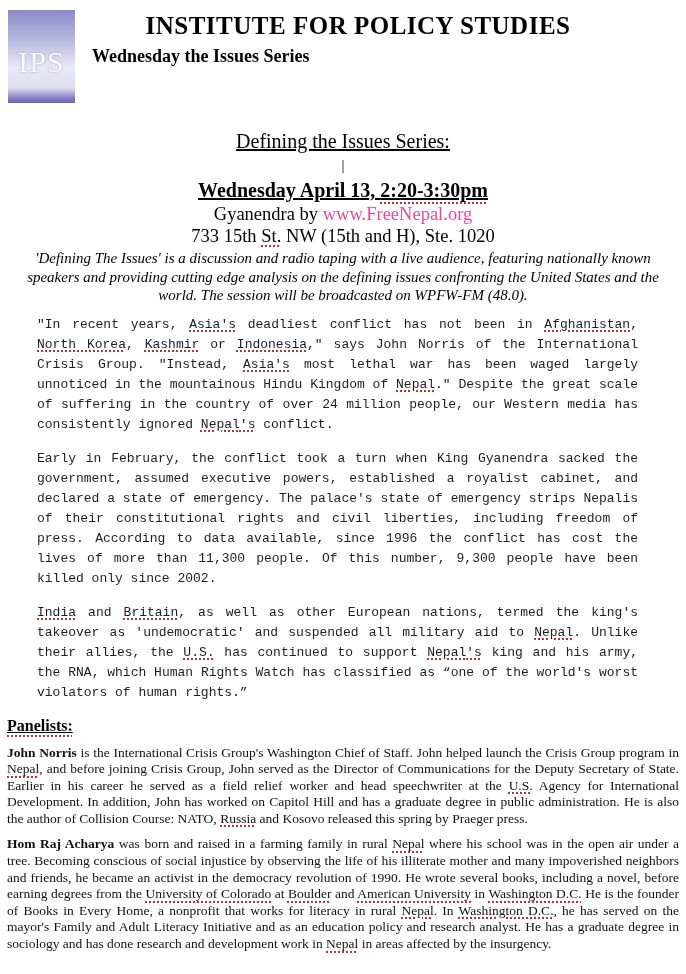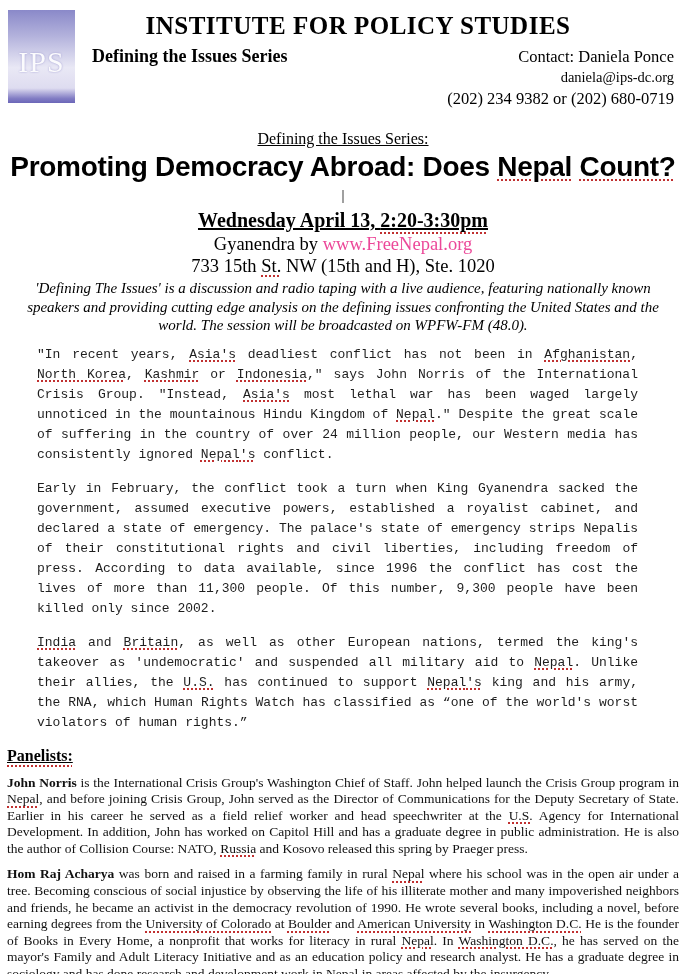--- a/index.html
+++ b/index.html
@@ -25,21 +25,21 @@
   }
   .header-row{display:flex;justify-content:space-between;align-items:flex-start;
     padding:6px 12px 0 92px;}
   .series-label{font-size:18px;font-weight:bold;}
   .contact{text-align:right;line-height:21px;}
   .contact .c1{font-size:16.5px;}
   .contact .c2{font-size:14.5px;}
   .contact .c3{font-size:16.5px;}
   
   .event{text-align:center;}
-  .series-line{font-size:16px;text-decoration:underline;margin-top:14px;text-align:center;}
+  .series-line{font-size:20px;text-decoration:underline;margin-top:14px;text-align:center;}
   .event-title{
     font-family:"Liberation Sans","DejaVu Sans",sans-serif;
     font-size:28px;font-weight:bold;margin:3px 0 0 0;letter-spacing:-.3px;
   }
   .divider{font-size:15px;line-height:20px;margin:2px 0;}
   .datetime{font-size:20px;font-weight:bold;text-decoration:underline;line-height:26px;}
   .datetime .sq{text-underline-offset:5px;}
   .sponsored,.address{font-size:18.5px;line-height:22px;}
   .link-red{color:#ec4899;cursor:pointer;}
   .description{
@@ -77,32 +77,26 @@
 <body>
 
 <div class="page">
 
   <div class="header">
     <div class="logo">
       <div class="logo-text">IPS</div>
     </div>
     <div class="org-name">INSTITUTE FOR POLICY STUDIES</div>
     <div class="header-row">
-      <div class="series-label">Defining the Issues Series</div>
-      <div class="contact">
-        <div class="c1">Contact: Daniela Ponce</div>
-        <div class="c2">daniela@ips-dc.org</div>
-        <div class="c3">(202) 234 9382 or (202) 680-0719</div>
-      </div>
+      <div class="series-label">Wednesday the Issues Series</div>
     </div>
   </div>
 
   <div class="event">
     <div class="series-line">Defining the Issues Series:</div>
-    <h1 class="event-title">Promoting Democracy Abroad: Does <span class="sq">Nepal</span> <span class="sq">Count?</span></h1>
     <div class="divider">|</div>
     <div class="datetime">Wednesday April 13, <span class="sq">2:20-3:30pm</span></div>
     <div class="sponsored"><span>Gyanendra by </span><span class="link-red">www.FreeNepal.org</span></div>
     <div class="address">733 15th <span class="sq">St.</span> NW (15th and H), Ste. 1020</div>
     <div class="description">'Defining The Issues' is a discussion and radio taping with a live audience, featuring nationally known speakers and providing cutting edge analysis on the defining issues confronting the United States and the world. The session will be broadcasted on WPFW-FM (48.0).</div>
   </div>
 
   <div class="body-copy">
     <p>"In recent years, <span class="sq">Asia's</span> deadliest conflict has not been in <span class="sq">Afghanistan</span>, <span class="sq">North Korea</span>, <span class="sq">Kashmir</span> or <span class="sq">Indonesia</span>," says John Norris of the International Crisis Group. "Instead, <span class="sq">Asia's</span> most lethal war has been waged largely unnoticed in the mountainous Hindu Kingdom of <span class="sq">Nepal</span>." Despite the great scale of suffering in the country of over 24 million people, our Western media has consistently ignored <span class="sq"><span class="sq">Nepal</span>'s</span> conflict.</p>
     <p>Early in February, the conflict took a turn when King Gyanendra sacked the government, assumed executive powers, established a royalist cabinet, and declared a state of emergency. The palace's state of emergency strips Nepalis of their constitutional rights and civil liberties, including freedom of press. According to data available, since 1996 the conflict has cost the lives of more than 11,300 people. Of this number, 9,300 people have been killed only since 2002.</p>

